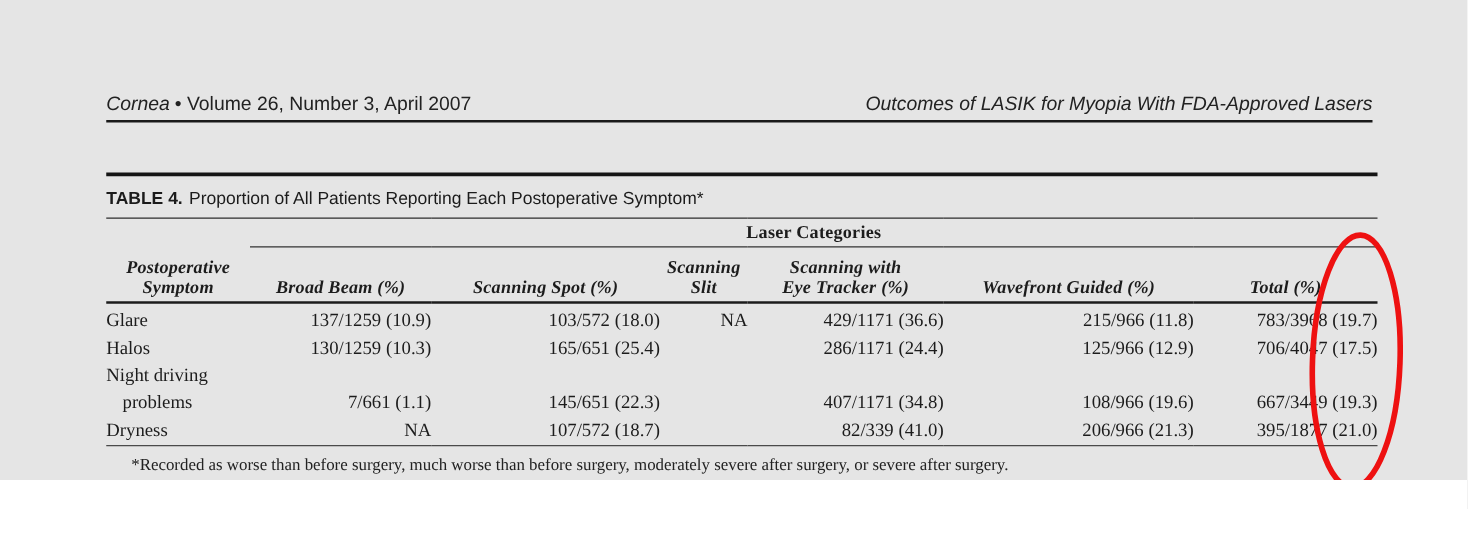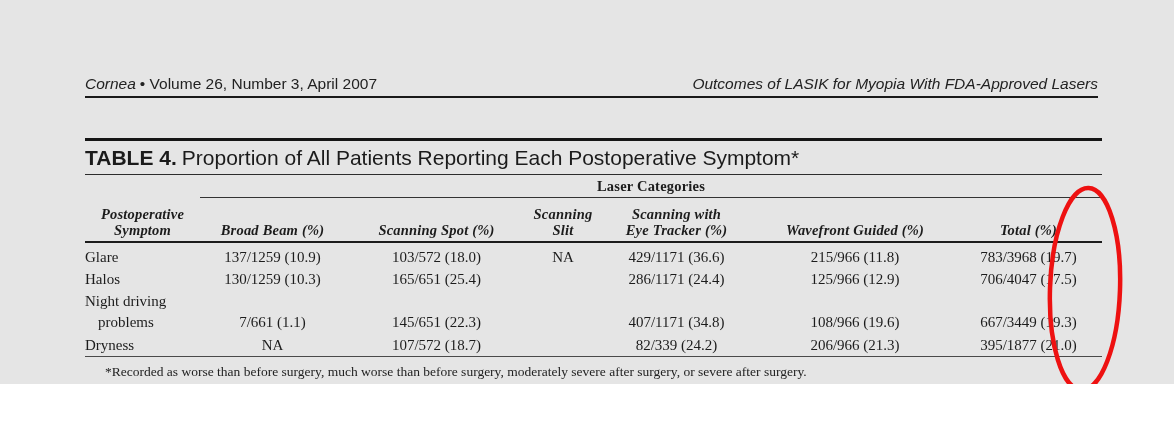--- a/index.html
+++ b/index.html
@@ -38,21 +38,21 @@
   .table-area {
     position: absolute;
     left: 85px;
     top: 138px;
     width: 1017px;
   }
   .rule-heavy-top { height: 3px; background: #151515; }
   .caption {
     margin: 7px 0 6px 0;
     font-family: "Liberation Sans", sans-serif;
-    font-size: 21px;
+    font-size: 14px;
     line-height: 20px;
     color: #1b1b1b;
   }
   .caption .caption-label { font-weight: bold; margin-right: 5px; }
 
   table.data-table {
     width: 100%;
     border-collapse: collapse;
     table-layout: fixed;
     border-top: 1.5px solid #2c2c2c;
@@ -80,21 +80,21 @@
     white-space: pre-line;
     line-height: 16px;
     letter-spacing: 0.2px;
     font-style: italic;
   }
   thead { border-bottom: 2px solid #1c1c1c; }
 
   tbody { border-bottom: 1.2px solid #4a4a4a; }
   tbody td {
     vertical-align: bottom;
-    text-align: center;
+    text-align: right;
     padding-bottom: 4px;
     line-height: 21px;
   }
   tbody td.symptom-cell {
     text-align: left;
     white-space: pre-line;
     padding-left: 13px;
     text-indent: -13px;
   }
   tr.row-glare td   { height: 25px; }
@@ -195,21 +195,21 @@
           <td></td>
           <td>407/1171 (34.8)</td>
           <td>108/966 (19.6)</td>
           <td>667/3449 (19.3)</td>
         </tr>
         <tr class="row-dryness">
           <td class="symptom-cell">Dryness</td>
           <td>NA</td>
           <td>107/572 (18.7)</td>
           <td></td>
-          <td>82/339 (24.2)</td>
+          <td>82/339 (41.0)</td>
           <td>206/966 (21.3)</td>
           <td>395/1877 (21.0)</td>
         </tr>
       </tbody>
     </table>
 
     <div class="footnotes">
       <div>*Recorded as worse than before surgery, much worse than before surgery, moderately severe after surgery, or severe after surgery.</div>
     </div>
 

